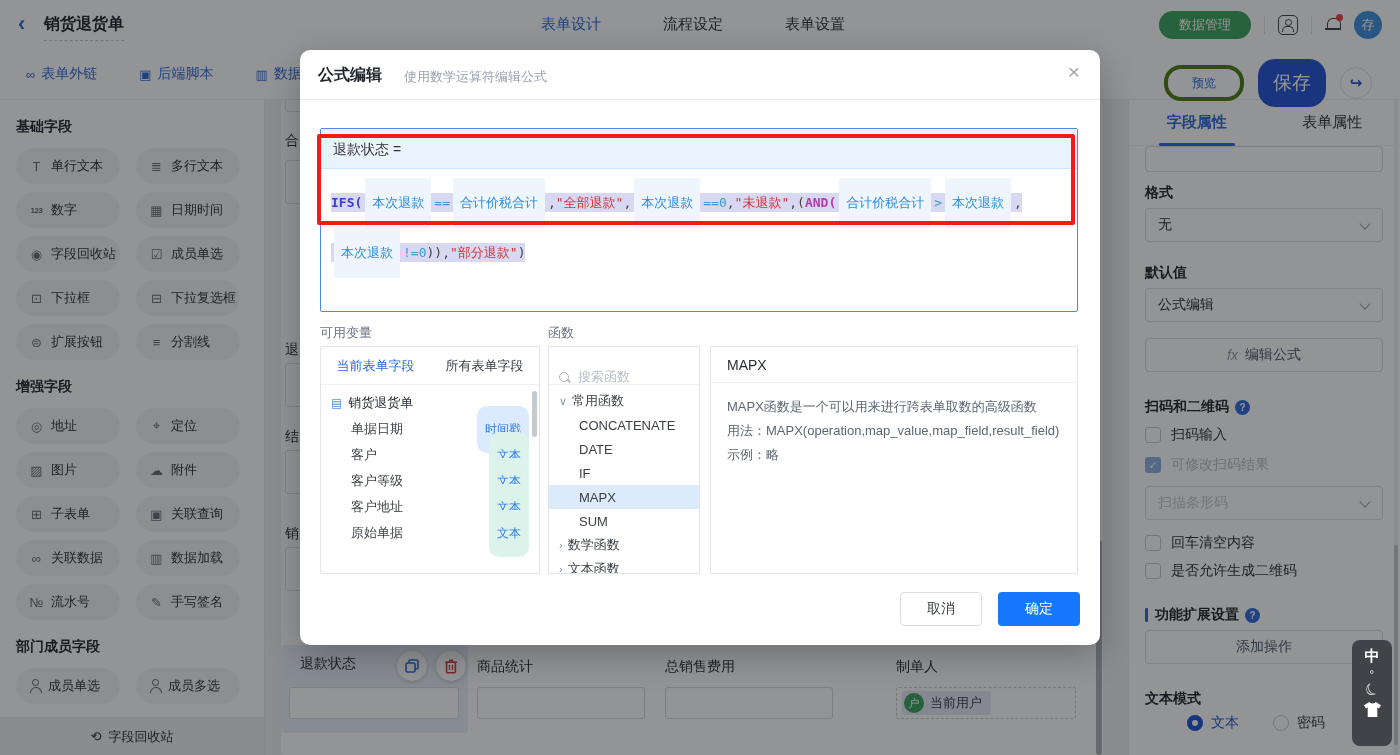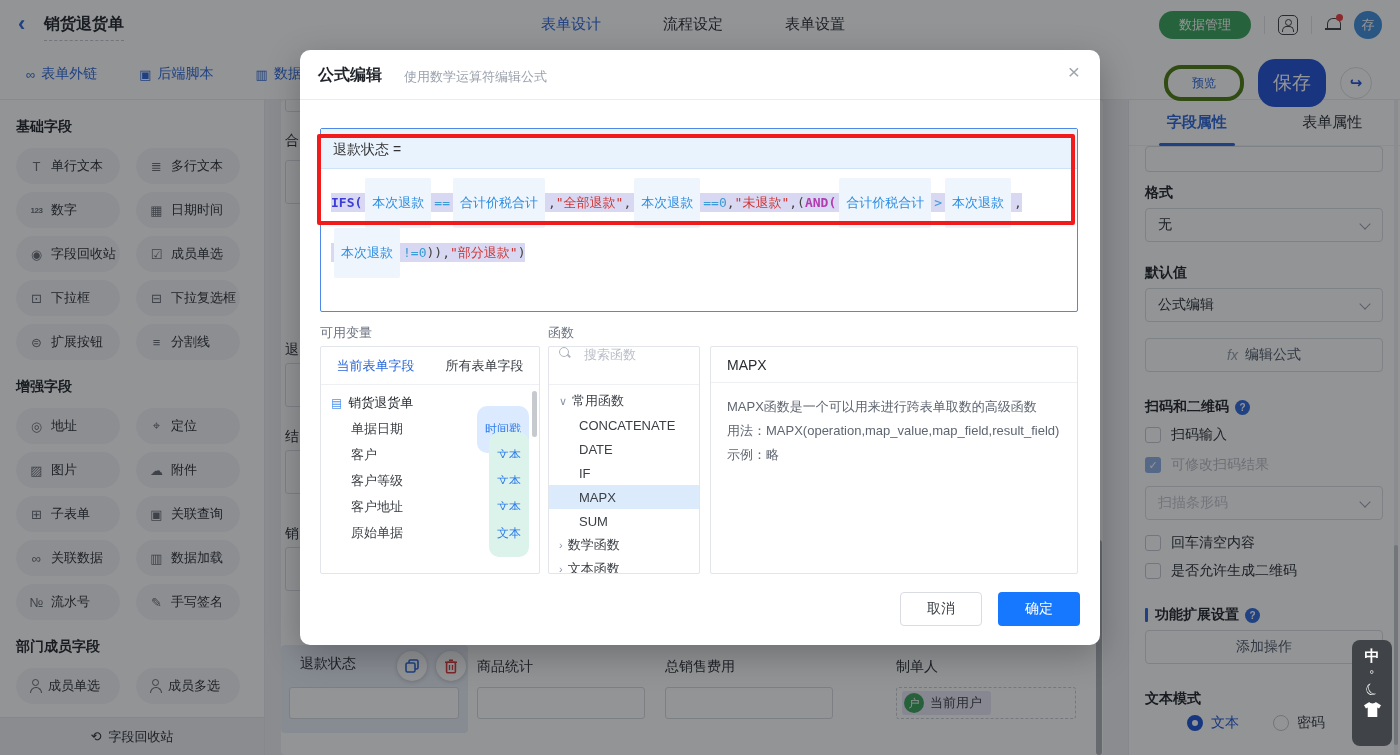--- a/index.html
+++ b/index.html
@@ -107,21 +107,21 @@
 .panel-label { position:absolute; top:274px; font-size:13px; color:#6b7280; }
 .mpanel { position:absolute; top:296px; height:228px; border:1px solid #e2e5ea; border-radius:2px; background:#fff; overflow:hidden; }
 .vp-tabs { height:38px; display:flex; border-bottom:1px solid #eef0f3; }
 .vp-tab { flex:1; display:flex; align-items:center; justify-content:center; font-size:13px; color:#3c4046; cursor:pointer; }
 .vp-tab.active { color:#2c68d9; }
 .tree-root { height:26px; display:flex; align-items:center; gap:6px; padding-left:10px; font-size:13px; color:#2a2e34; margin-top:5px; }
 .doc-ic { color:#4f94ef; font-size:12px; }
 .var-row { height:26px; display:flex; align-items:center; justify-content:space-between; padding:0 10px 0 30px; font-size:13px; color:#3c4046; cursor:pointer; }
 .var-badge { font-size:12px; padding:15px 8px; border-radius:10px; }
 .vp-thumb { position:absolute; right:2px; top:44px; width:5px; height:46px; background:#c6c9ce; border-radius:3px; }
-.search-row { height:38px; border-bottom:1px solid #eef0f3; display:flex; align-items:flex-start; padding:0 10px; gap:13px; }
+.search-row { height:38px; border-bottom:1px solid #eef0f3; display:flex; align-items:flex-end; padding:0 10px; gap:7px; }
 .mag { position:relative; width:12px; height:12px; flex:none; }
 .mag::before { content:""; position:absolute; left:0; top:0; width:8px; height:8px; border:1.5px solid #b0b4bb; border-radius:50%; }
 .mag::after { content:""; position:absolute; left:8px; top:8px; width:4px; height:1.5px; background:#b0b4bb; transform:rotate(45deg); }
 .search-row input { border:none; outline:none; width:100%; font-size:13px; color:#3c4046; font-family:inherit; background:transparent; }
 .search-row input::placeholder { color:#b9bec7; }
 .fn-list { padding-top:4px; }
 .fn-row { height:24px; display:flex; align-items:center; gap:5px; padding-left:10px; font-size:13px; color:#3c4046; cursor:pointer; }
 .fn-row.indent { padding-left:25px; }
 .fn-row.selected { background:#dcebfb; }
 .fn-chev { color:#8a93a6; font-size:11px; }

